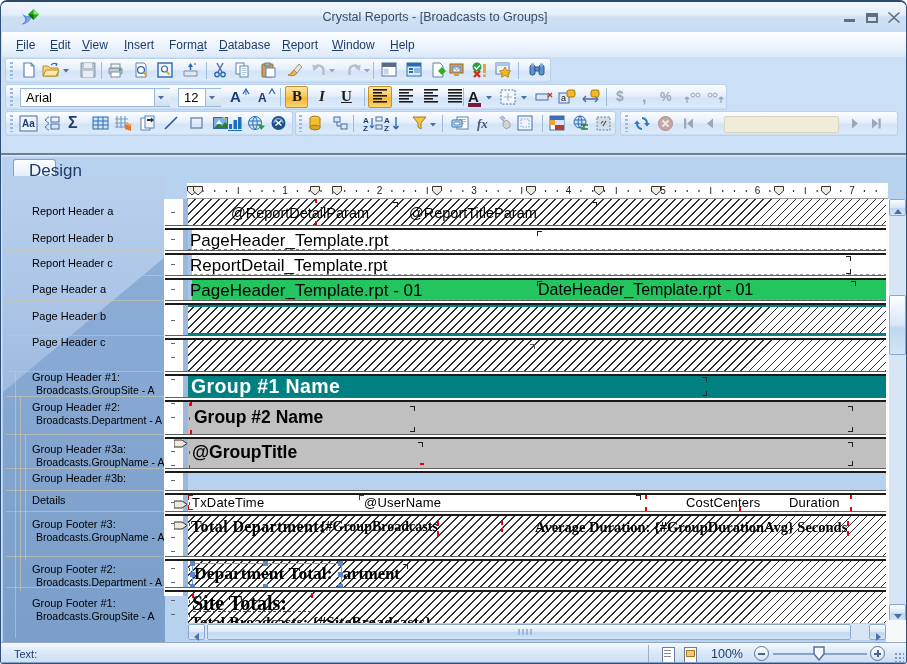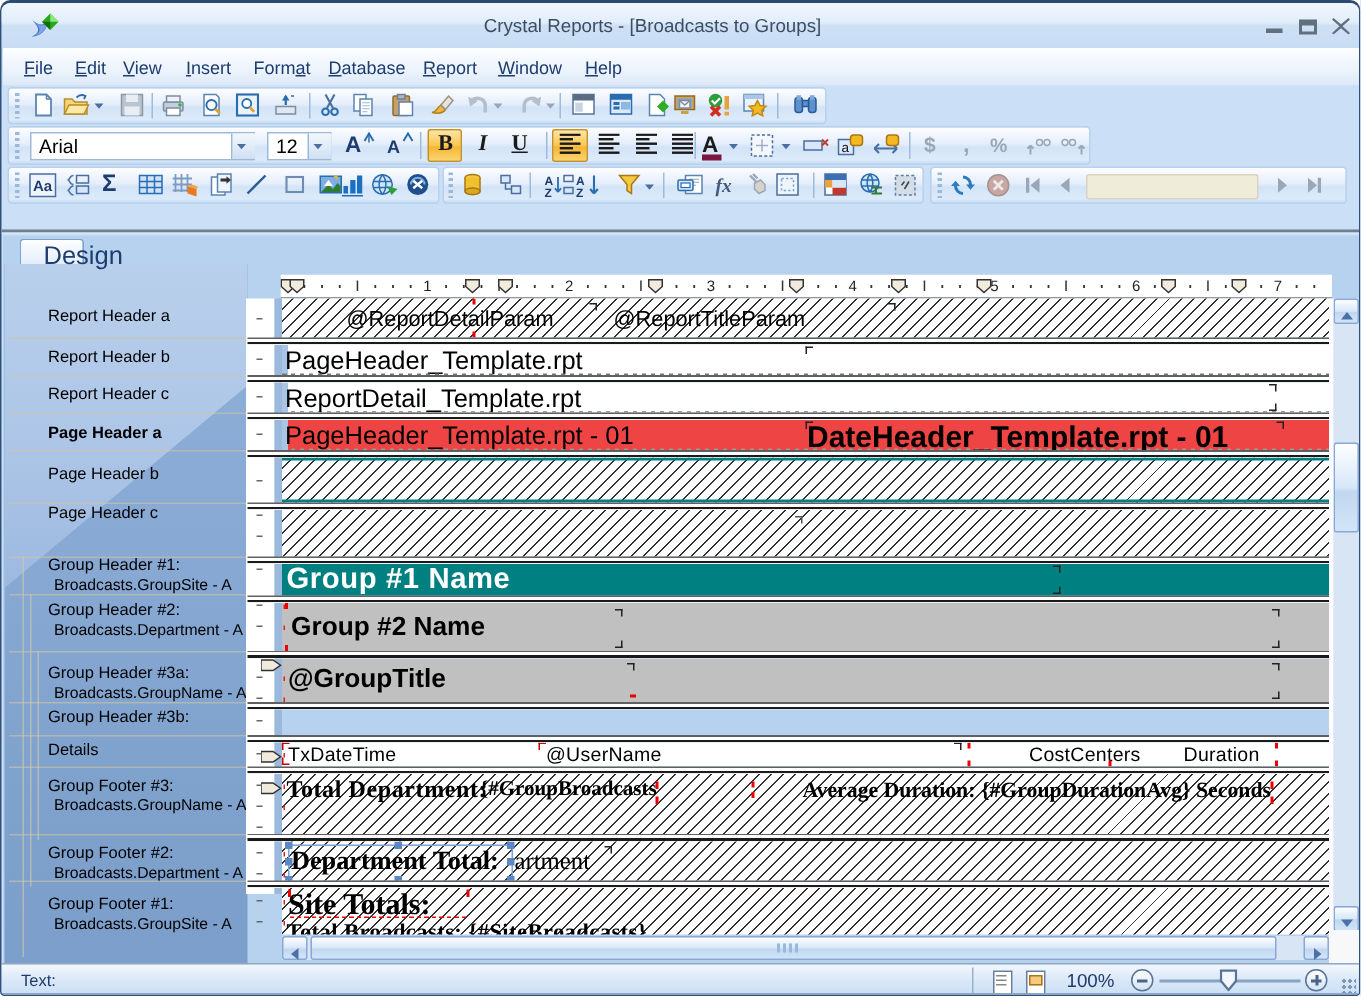--- a/index.html
+++ b/index.html
@@ -428,21 +428,21 @@
 </div>
 <div class="abs" style="left:0;top:151px;width:907px;height:2px;background:#6e7f8d;"></div>
 <div class="abs" style="left:0;top:153px;width:907px;height:1px;background:#d7e7f8;"></div>
 <div class="abs" id="work" style="left:1px;top:155px;width:905px;height:485px;background:#b7d2ef;overflow:hidden;">
 <div class="abs" id="panel" style="left:1px;top:19px;width:162px;height:466px;background:linear-gradient(#90b0d8 0%,#86a8d3 45%,#7fa2cd 75%,#7b9eca 100%);overflow:hidden;">
 <div class="abs" style="left:0;top:0;width:162px;height:216px;background:linear-gradient(#b9d0ec 0%,#adc6e7 55%,#9db9e0 100%);clip-path:polygon(0 0,162px 0,162px 81px,0 216px);"></div>
 </div>
 <div class="lbl" style="left:30px;top:48px;font-size:11px;">Report Header a</div>
       <div class="lbl" style="left:30px;top:75px;font-size:11px;">Report Header b</div>
       <div class="lbl" style="left:30px;top:100px;font-size:11px;">Report Header c</div>
-      <div class="lbl" style="left:30px;top:126px;font-size:11px;font-weight:bold;">Page Header a</div>
+      <div class="lbl" style="left:30px;top:126px;font-size:11px;">Page Header a</div>
       <div class="lbl" style="left:30px;top:153px;font-size:11px;">Page Header b</div>
       <div class="lbl" style="left:30px;top:179px;font-size:11px;">Page Header c</div>
       <div class="lbl" style="left:30px;top:315px;font-size:11px;">Group Header #3b:</div>
       <div class="lbl" style="left:30px;top:337px;font-size:11px;">Details</div>
       <div class="lbl" style="left:30px;top:214px;font-size:11px;">Group Header #1:</div>
       <div class="lbl" style="left:34px;top:227px;font-size:10.5px;">Broadcasts.GroupSite - A</div>
       <div class="lbl" style="left:30px;top:244px;font-size:11px;">Group Header #2:</div>
       <div class="lbl" style="left:34px;top:257px;font-size:10.5px;">Broadcasts.Department - A</div>
       <div class="lbl" style="left:30px;top:286px;font-size:11px;">Group Header #3a:</div>
       <div class="lbl" style="left:34px;top:299px;font-size:10.5px;">Broadcasts.GroupName - A</div>
@@ -559,25 +559,25 @@
         <div class="cornl" style="left:349px;top:1px;"></div>
         <div class="abs" style="left:0;top:18.5px;width:698px;height:1px;background-image:repeating-linear-gradient(90deg,#777 0 3px,transparent 3px 6px);"></div>
       </div>
 <div class="abs " id="rhc" style="left:186px;top:98px;width:698px;height:20px;background:#fff;overflow:hidden;">
         <div class="abs" style="left:0;top:18.5px;width:698px;height:1px;background-image:repeating-linear-gradient(90deg,#999 0 3px,transparent 3px 6px);"></div>
         <div class="abs" style="left:0;top:0;width:4px;height:20px;background:#aac4e4;"></div>
         <div class="ftxt" style="left:2px;top:1px;font-size:17px;">ReportDetail_Template.rpt</div>
         <div class="cornr" style="left:658px;top:1px;"></div>
         <div class="cornbr" style="left:658px;top:14px;"></div>
       </div>
-<div class="abs " id="pha" style="left:186px;top:123px;width:698px;height:20px;background:#ef4444;overflow:hidden;">
+<div class="abs " id="pha" style="left:186px;top:123px;width:698px;height:20px;background:#22c55e;overflow:hidden;">
         <div class="abs" style="left:0;top:18.5px;width:698px;height:1px;background-image:repeating-linear-gradient(90deg,#999 0 3px,transparent 3px 6px);"></div>
         <div class="abs" style="left:0;top:0;width:4px;height:20px;background:#aac4e4;"></div>
         <div class="ftxt" style="left:2px;top:1px;font-size:17px;">PageHeader_Template.rpt - 01</div>
-        <div class="ftxt" style="left:350px;top:1px;font-size:20px;font-weight:bold;">DateHeader_Template.rpt - 01</div>
+        <div class="ftxt" style="left:350px;top:1px;font-size:16px;">DateHeader_Template.rpt - 01</div>
         <div class="cornl" style="left:349px;top:1px;"></div>
         <div class="cornr" style="left:663px;top:1px;"></div>
       </div>
 <div class="abs hatch" id="phb" style="left:186px;top:148px;width:698px;height:30px;overflow:hidden;">
         <div class="abs" style="left:0;top:0;width:698px;height:2px;background:#008081;"></div>
         <div class="abs" style="left:0;top:27.5px;width:698px;height:2px;background:#008081;"></div>
       </div>
 <div class="abs hatch" id="phc" style="left:186px;top:183px;width:698px;height:31px;overflow:hidden;">
         <div class="cornr" style="left:342px;top:4px;border-color:#555;"></div>
       </div>
@@ -632,21 +632,21 @@
         <div class="abs" style="left:4px;top:3px;width:148px;height:23px;border:1px solid #7aa0d4;"></div>
         <div class="abs" style="left:2px;top:1px;width:5px;height:5px;background:#5c87c5;"></div>
         <div class="abs" style="left:75px;top:1px;width:5px;height:5px;background:#5c87c5;"></div>
         <div class="abs" style="left:150px;top:1px;width:5px;height:5px;background:#5c87c5;"></div>
         <div class="abs" style="left:2px;top:24px;width:5px;height:5px;background:#5c87c5;"></div>
         <div class="abs" style="left:75px;top:24px;width:5px;height:5px;background:#5c87c5;"></div>
         <div class="abs" style="left:150px;top:24px;width:5px;height:5px;background:#5c87c5;"></div>
         <div class="abs" style="left:2px;top:12px;width:5px;height:5px;background:#5c87c5;"></div>
         <div class="abs" style="left:150px;top:12px;width:5px;height:5px;background:#5c87c5;"></div>
         <div class="ftxt serif" style="left:6px;top:3px;font-size:17.5px;font-weight:bold;">Department Total:</div>
-        <div class="ftxt serif" style="left:155px;top:4px;font-size:16.5px;font-weight:normal;">artment</div>
+        <div class="ftxt serif" style="left:155px;top:4px;font-size:16.5px;font-weight:bold;">artment</div>
         <div class="cornr" style="left:215px;top:4px;"></div>
       </div>
 <div class="abs hatch" id="gf1" style="left:186px;top:434px;width:698px;height:32px;overflow:hidden;">
         <div class="ftxt serif" style="left:4px;top:1px;font-size:20px;font-weight:bold;">Site Totals:</div>
         <div class="abs" style="left:5px;top:20px;width:118px;height:1px;background-image:repeating-linear-gradient(90deg,#e00 0 3px,transparent 3px 5px);"></div>
         <div class="redt" style="left:4px;top:2px;width:2px;height:5px;"></div>
         <div class="redt" style="left:123px;top:2px;width:2px;height:5px;"></div>
         <div class="ftxt serif" style="left:3px;top:23px;font-size:15px;font-weight:bold;letter-spacing:.3px;">Total Broadcasts:  {#SiteBroadcasts}</div>
       </div>
 <div class="divider" style="top:68px;"></div>

